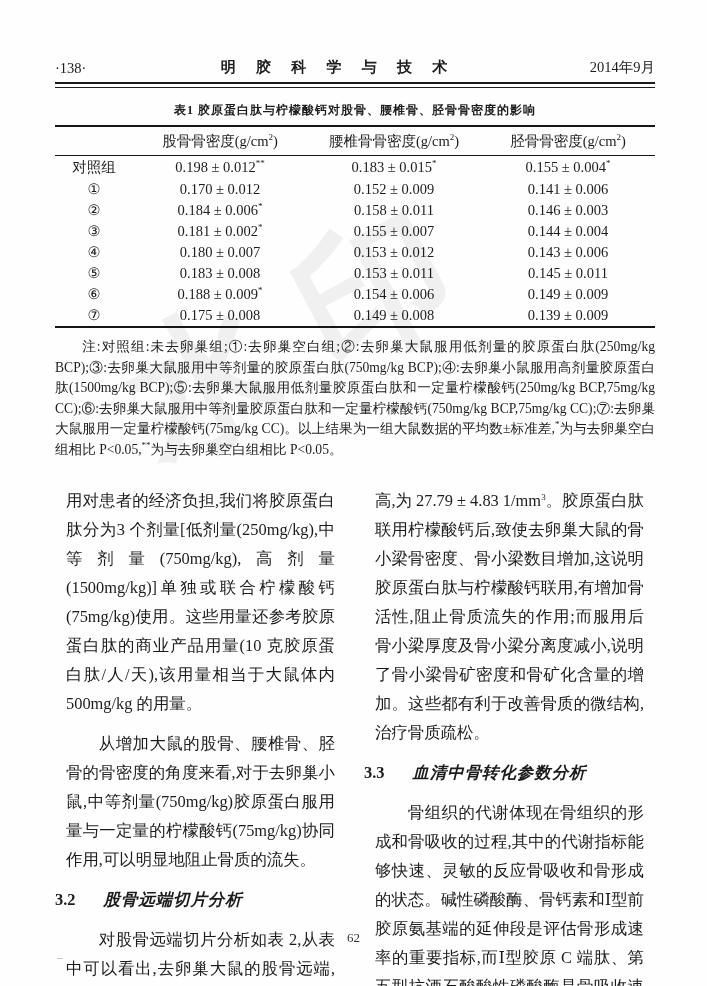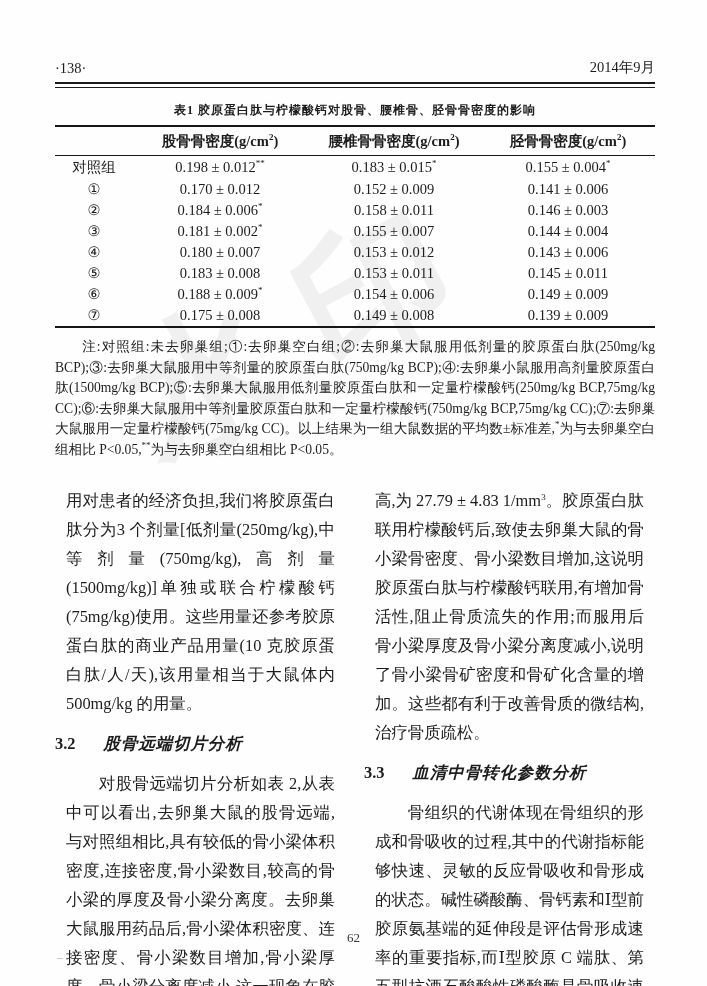--- a/index.html
+++ b/index.html
@@ -22,21 +22,21 @@
   .watermark{
     position:absolute;top:330px;left:90px;width:560px;
     transform:rotate(-28deg);transform-origin:left top;
     font-size:150px;letter-spacing:45px;white-space:nowrap;
     color:rgba(120,120,120,0.10);font-weight:bold;
     pointer-events:none;user-select:none;z-index:0;
   }
   
   .tbl-title{margin:14px 0 6px;text-align:center;font-weight:bold;font-size:12px;letter-spacing:1px;}
   table.data{width:100%;border-collapse:collapse;border-top:2px solid #161616;border-bottom:2px solid #161616;font-size:14.5px;position:relative;z-index:1;}
-  table.data thead td{border-bottom:1.2px solid #161616;padding:5px 0 4px;text-align:center;font-weight:bold;}
+  table.data thead td{border-bottom:1.2px solid #161616;padding:5px 0 4px;text-align:center;}
   table.data tbody td{padding:2px 0 2px;text-align:center;}
   table.data td.lbl{width:13%;}
   table.data td.c{width:29%;}
   sup.star{font-size:9px;vertical-align:super;line-height:0;}
   sup.two{font-size:9px;vertical-align:super;line-height:0;}
   
   .note{margin:9px 0 0;font-size:13.6px;line-height:20.5px;text-align:justify;text-indent:2em;position:relative;z-index:1;}
   
   .cols{display:flex;gap:18px;margin-top:15px;position:relative;z-index:1;}
   .col{flex:1 1 0;font-size:16.4px;line-height:29px;text-align:justify;}
@@ -50,20 +50,21 @@
 </style>
 </head>
 <body>
 
 <div class="page">
 
   <div class="watermark">水印</div>
 
   <div class="hdr">
     <span class="pno">·138·</span>
+    <span class="journal">明 胶 科 学 与 技 术</span>
     <span class="date">2014年9月</span>
   </div>
   <div class="double-rule"></div>
 
   <div class="tbl-title">表1  胶原蛋白肽与柠檬酸钙对股骨、腰椎骨、胫骨骨密度的影响</div>
 
   <table class="data">
     <thead>
       <tr>
         <td class="lbl"></td>
@@ -122,20 +123,21 @@
         <td class="c"><span>0.139 ± 0.009</span><sup class="star"></sup></td>
       </tr>
     </tbody>
   </table>
 
   <p class="note"><span>注:对照组:未去卵巢组;①:去卵巢空白组;②:去卵巢大鼠服用低剂量的胶原蛋白肽(250mg/kg BCP);③:去卵巢大鼠服用中等剂量的胶原蛋白肽(750mg/kg BCP);④:去卵巢小鼠服用高剂量胶原蛋白肽(1500mg/kg BCP);⑤:去卵巢大鼠服用低剂量胶原蛋白肽和一定量柠檬酸钙(250mg/kg BCP,75mg/kg CC);⑥:去卵巢大鼠服用中等剂量胶原蛋白肽和一定量柠檬酸钙(750mg/kg BCP,75mg/kg CC);⑦:去卵巢大鼠服用一定量柠檬酸钙(75mg/kg CC)。以上结果为一组大鼠数据的平均数±标准差,</span><sup class="star">*</sup><span>为与去卵巢空白组相比 P&lt;0.05,</span><sup class="star">**</sup><span>为与去卵巢空白组相比 P&lt;0.05。</span></p>
 
   <div class="cols">
     <div class="col">
       <p>用对患者的经济负担,我们将胶原蛋白肽分为3 个剂量[低剂量(250mg/kg),中等剂量(750mg/kg),高剂量(1500mg/kg)]单独或联合柠檬酸钙(75mg/kg)使用。这些用量还参考胶原蛋白肽的商业产品用量(10 克胶原蛋白肽/人/天),该用量相当于大鼠体内 500mg/kg 的用量。</p>
+      <p class="ind">从增加大鼠的股骨、腰椎骨、胫骨的骨密度的角度来看,对于去卵巢小鼠,中等剂量(750mg/kg)胶原蛋白服用量与一定量的柠檬酸钙(75mg/kg)协同作用,可以明显地阻止骨质的流失。</p>
       <h3><span class="num">3.2</span><span>股骨远端切片分析</span></h3>
       <p class="ind">对股骨远端切片分析如表 2,从表中可以看出,去卵巢大鼠的股骨远端,与对照组相比,具有较低的骨小梁体积密度,连接密度,骨小梁数目,较高的骨小梁的厚度及骨小梁分离度。去卵巢大鼠服用药品后,骨小梁体积密度、连接密度、骨小梁数目增加,骨小梁厚度、骨小梁分离度减小,这一现象在胶原蛋白肽与柠檬酸钙联用时,尤为明显。与单纯服用柠檬酸钙相比,服用胶原蛋白肽后,骨连接密度较</p>
     </div>
     <div class="col">
       <p><span>高,为 27.79 ± 4.83 1/mm</span><sup class="two">3</sup><span>。胶原蛋白肽联用柠檬酸钙后,致使去卵巢大鼠的骨小梁骨密度、骨小梁数目增加,这说明胶原蛋白肽与柠檬酸钙联用,有增加骨活性,阻止骨质流失的作用;而服用后骨小梁厚度及骨小梁分离度减小,说明了骨小梁骨矿密度和骨矿化含量的增加。这些都有利于改善骨质的微结构,治疗骨质疏松。</span></p>
       <h3><span class="num">3.3</span><span>血清中骨转化参数分析</span></h3>
       <p class="ind">骨组织的代谢体现在骨组织的形成和骨吸收的过程,其中的代谢指标能够快速、灵敏的反应骨吸收和骨形成的状态。碱性磷酸酶、骨钙素和Ⅰ型前胶原氨基端的延伸段是评估骨形成速率的重要指标,而Ⅰ型胶原 C 端肽、第五型抗酒石酸酸性磷酸酶是骨吸收速率的重要指标。由骨密度和股骨远端切片分析可知,去卵巢大鼠的骨转化较快,导致了血清中 ALP,OC,PINP 和 CTX 的增加;而 TRACP-5b,主要指示的破骨细胞的浓度,呈下降趋势。从表 3 可以看出,服用胶原蛋白肽或胶原蛋白肽联用柠檬酸钙都会导致血清中 ALP,OC, CTX 的降低,PINP 的显著升高,这说明胶原蛋白肽</p>
     </div>
   </div>
 

